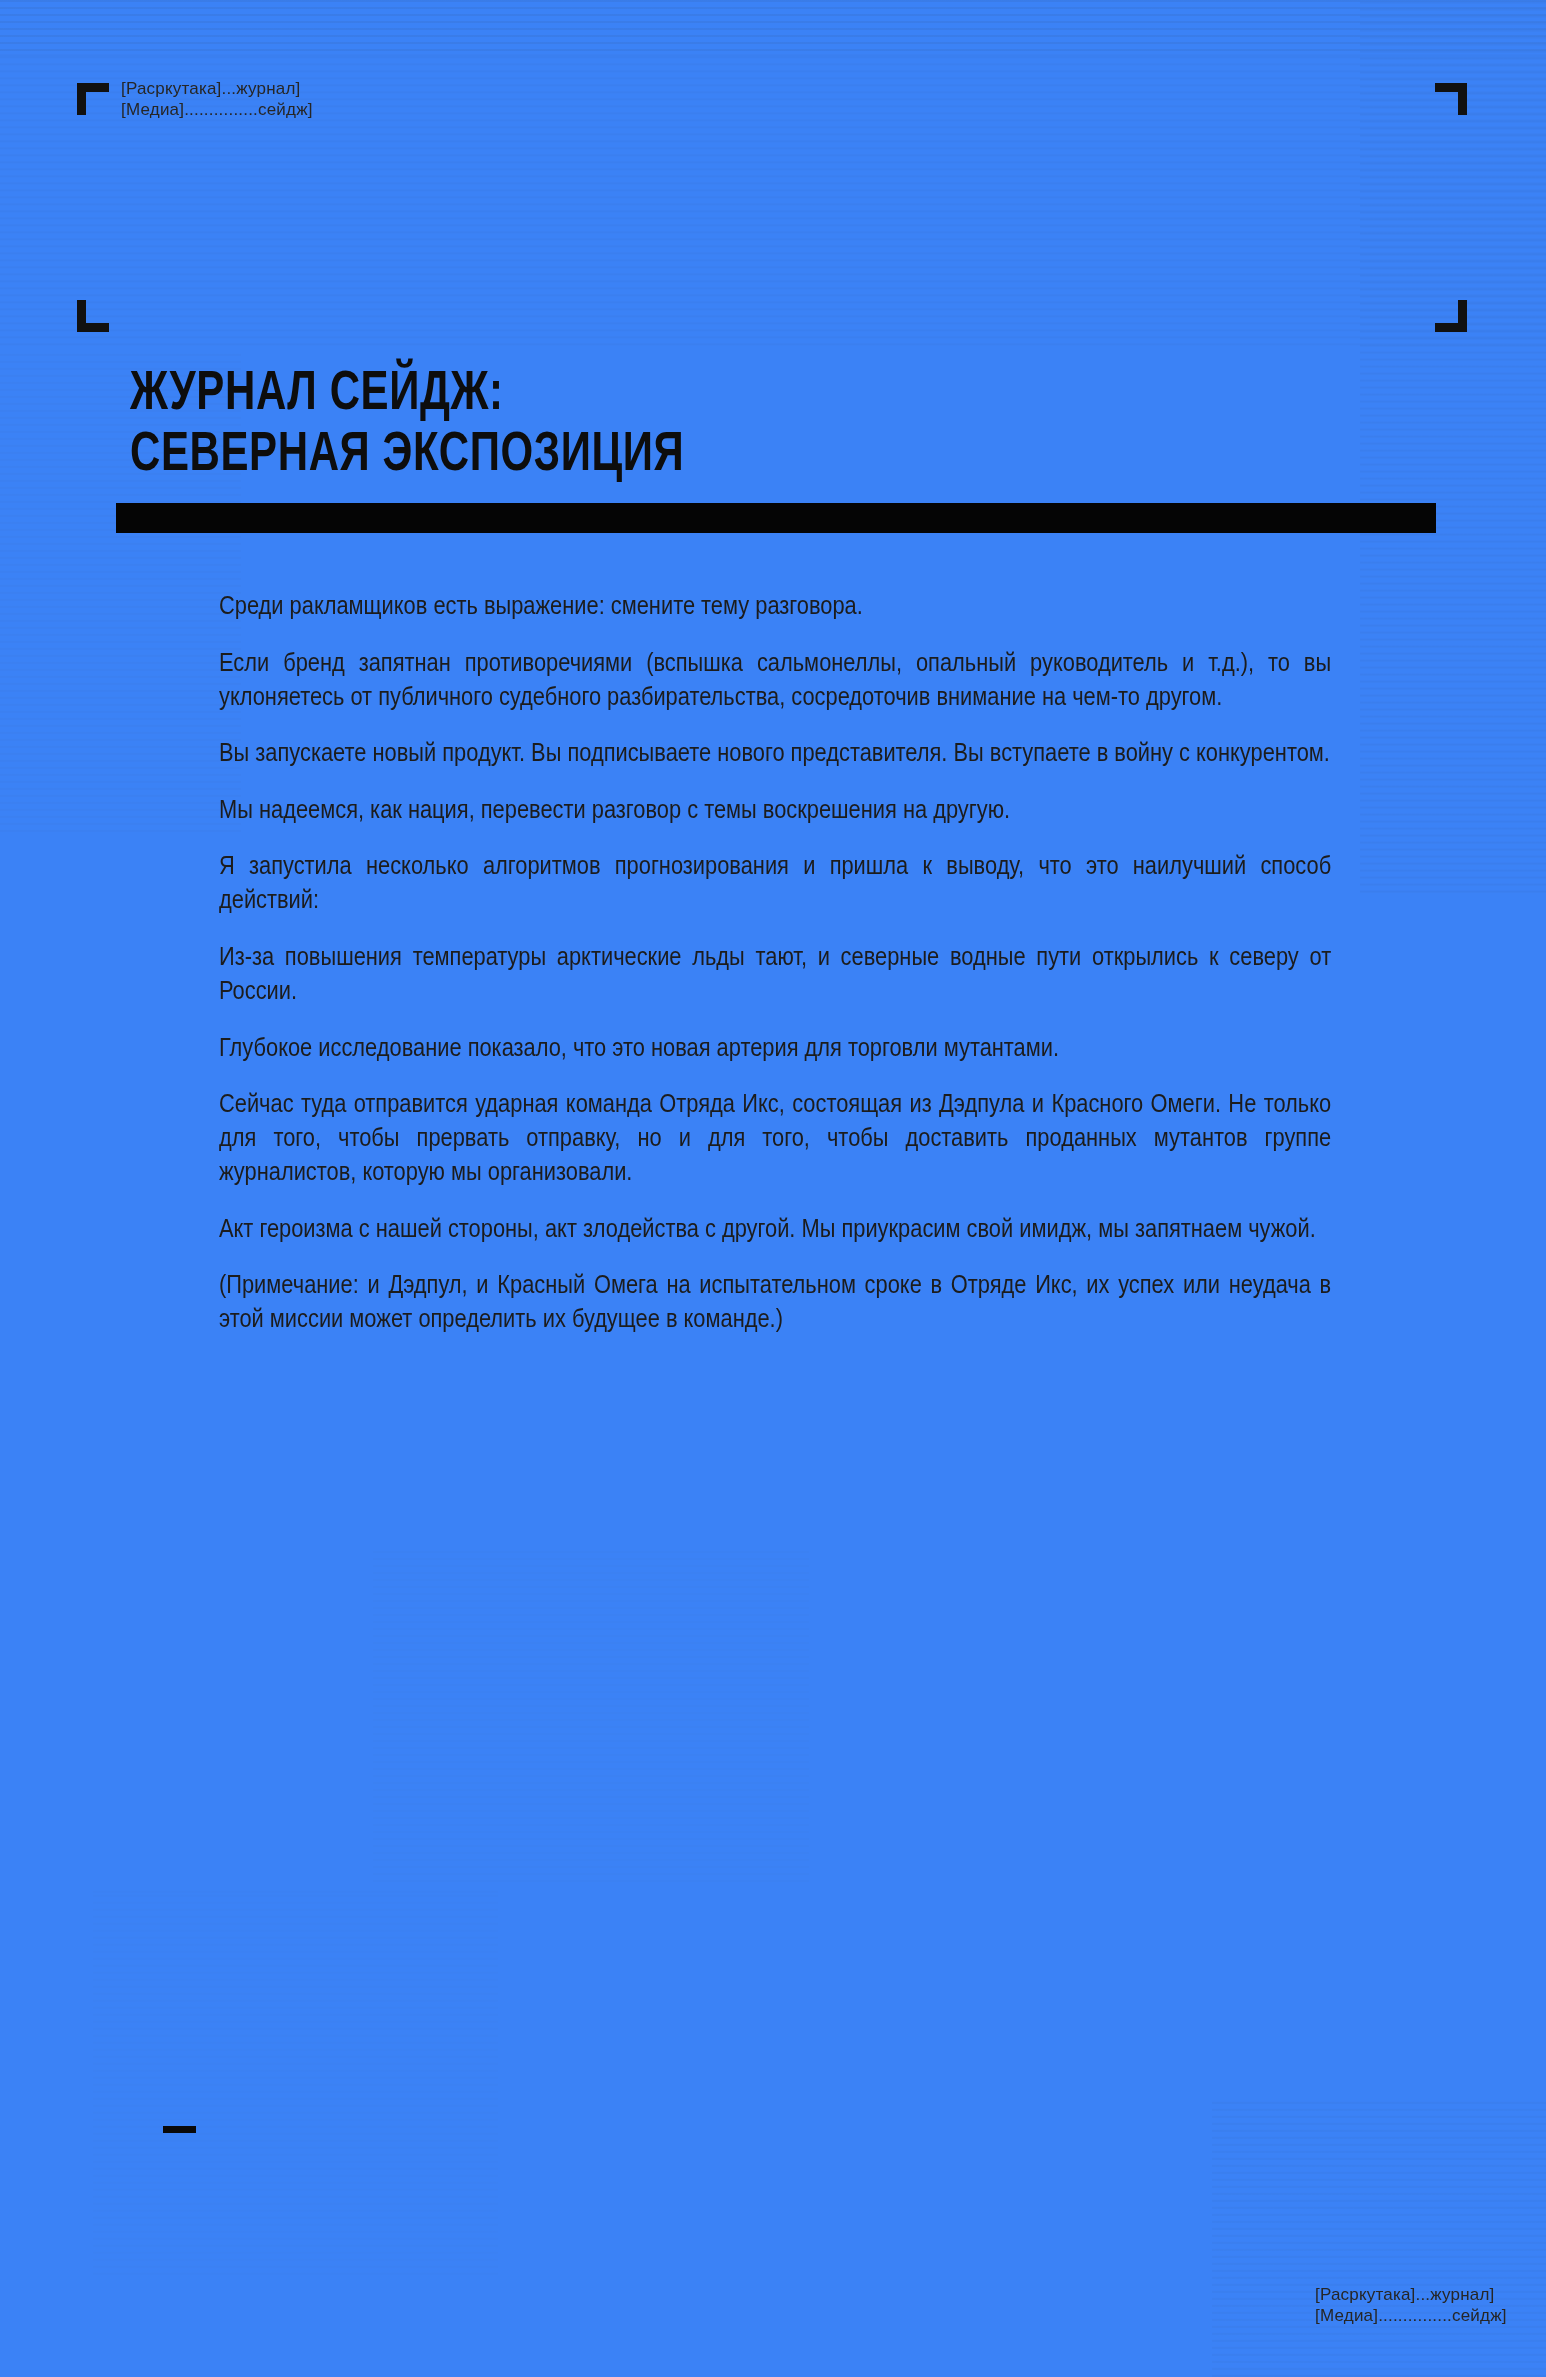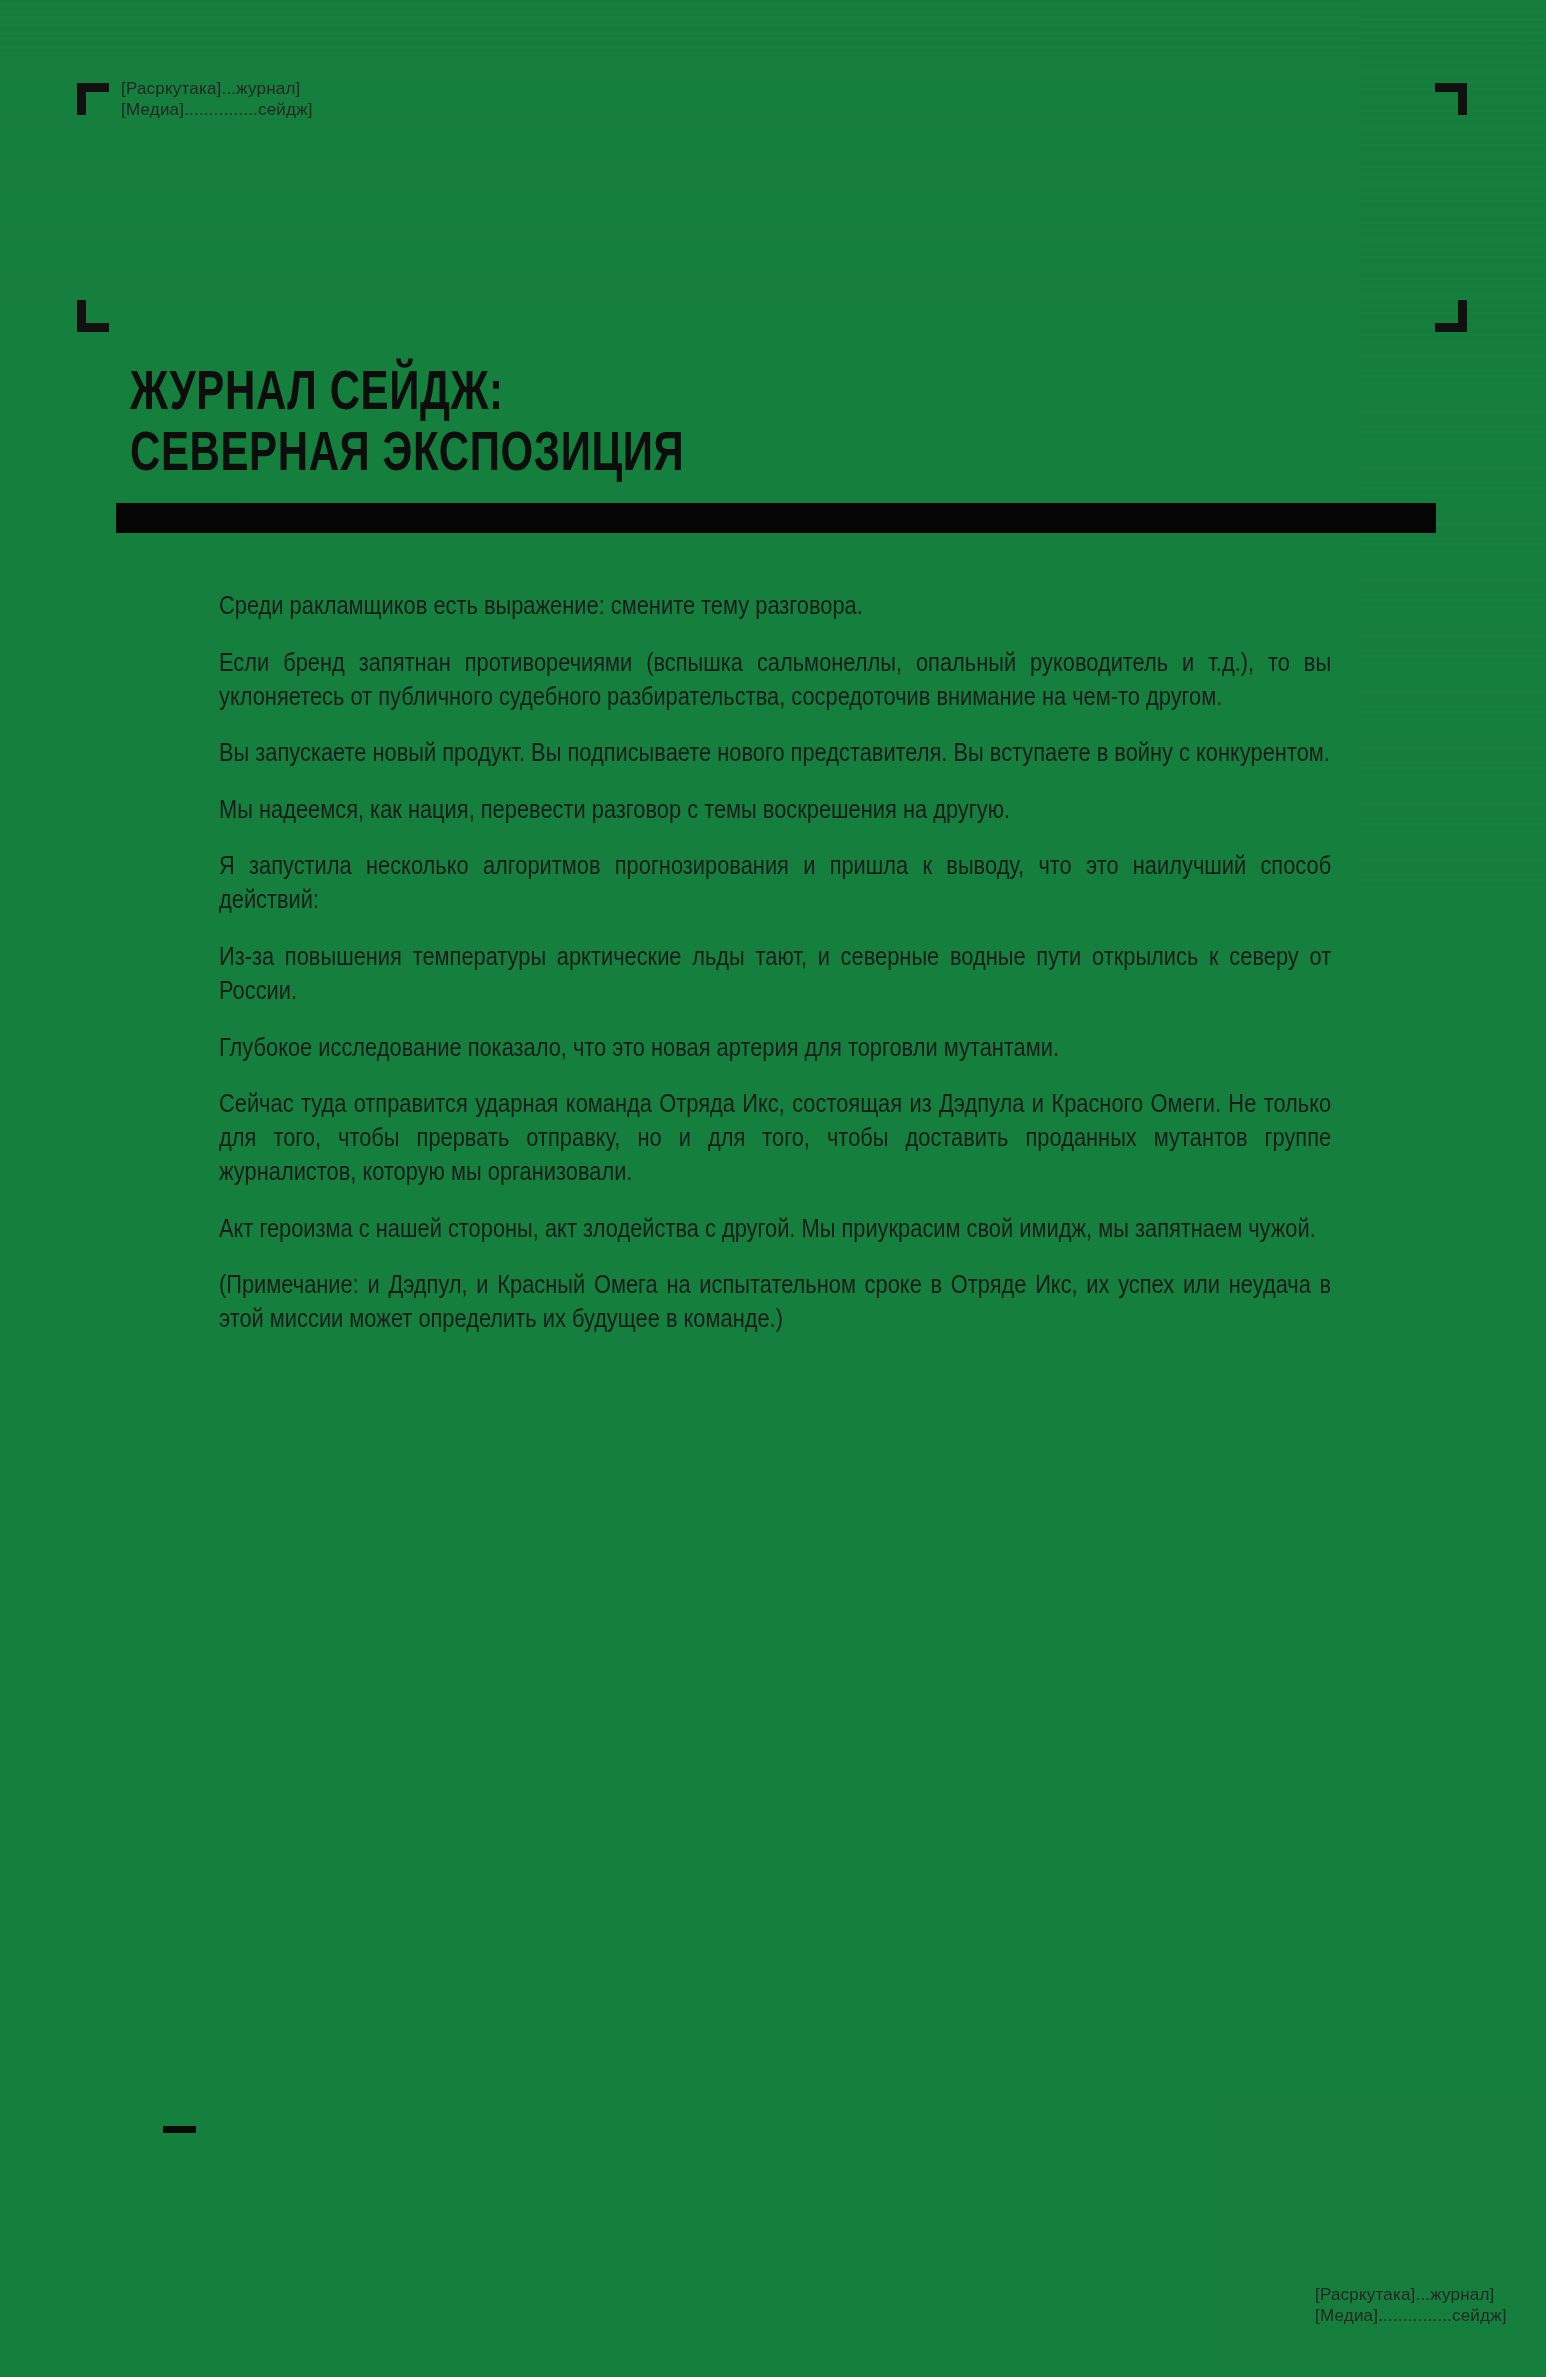--- a/index.html
+++ b/index.html
@@ -1,19 +1,19 @@
 <!DOCTYPE html>
 <html style="font-size:12.4px"><head>
 <meta charset="utf-8">
 <style>
   html,body{margin:0;padding:0;background:#e9e9e9;}
   .page{
     position:relative;
     width:1547px;height:2377px;
-    background:#15803d;
+    background:#3b82f6;
     overflow:hidden;
     font-family:"Liberation Sans", sans-serif;
   }
   
   .streaks{
     position:absolute;
     pointer-events:none;
     background-image:repeating-linear-gradient(180deg,
       rgba(40,40,40,0.10) 0px, rgba(40,40,40,0.10) 1.6px,
       rgba(0,0,0,0) 1.6px, rgba(0,0,0,0) 7px);

